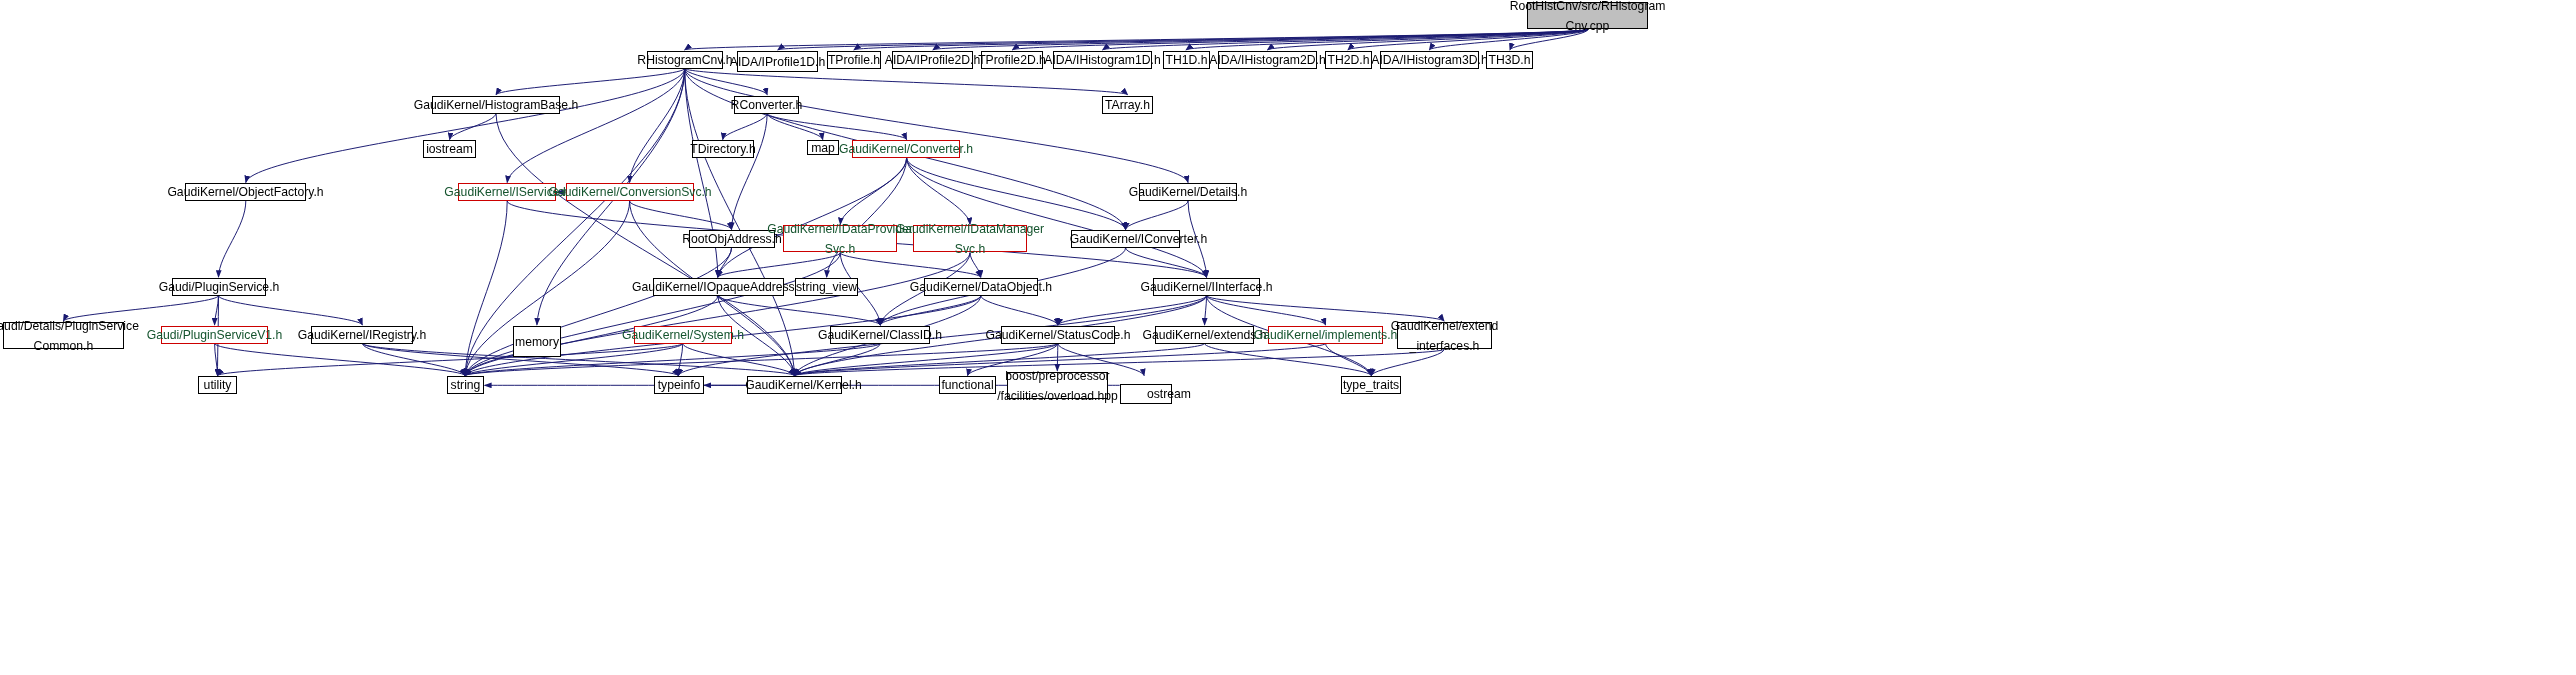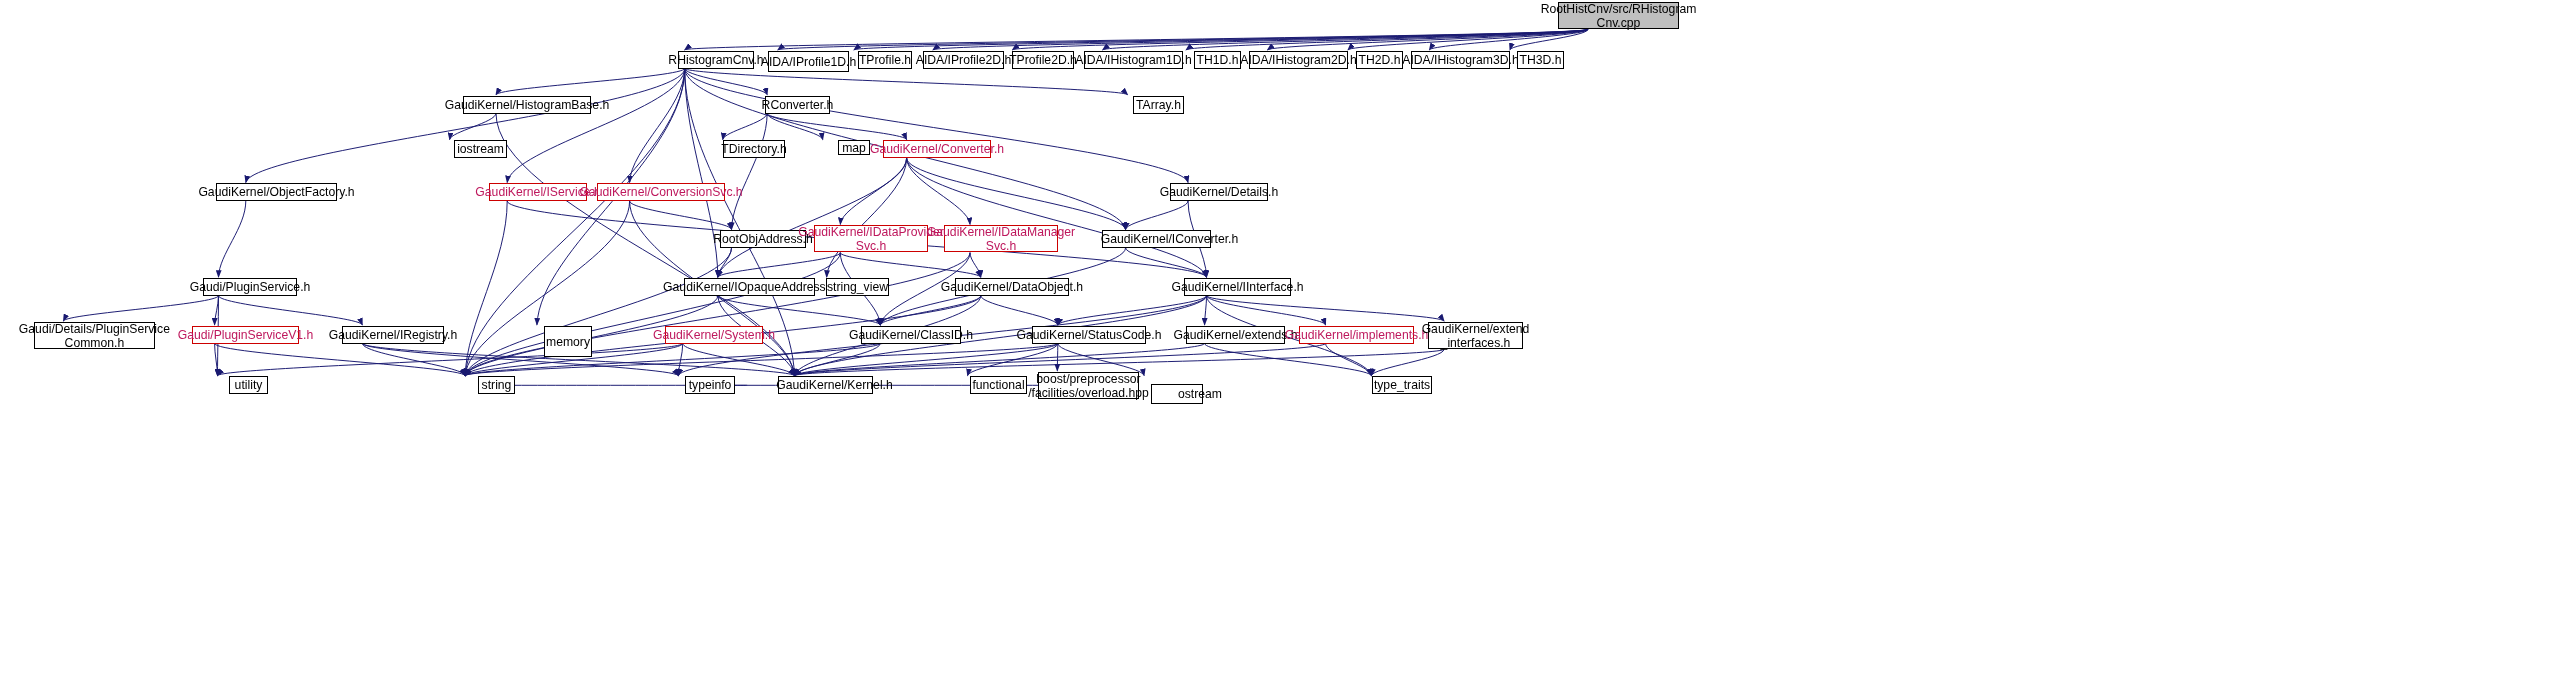--- a/index.html
+++ b/index.html
@@ -1,22 +1,22 @@
 <!DOCTYPE html>
 <html><head>
 <meta charset="utf-8">
 <style>
   html,body{margin:0;padding:0;background:#ffffff;}
   body{font-family:"Liberation Sans", sans-serif;}
   #canvas{position:relative;width:2576px;height:676px;overflow:hidden;background:#fff;}
   .node{position:absolute;box-sizing:border-box;display:flex;align-items:center;justify-content:center;
-        text-align:center;font-size:12.2px;line-height:14px;color:#000;background:#ffffff;
-        border:1px solid #000;padding:1px 2px;white-space:pre-line;margin-left:31px;}
+        text-align:center;font-size:12.2px;line-height:20px;color:#000;background:#ffffff;
+        border:1px solid #000;padding:1px 2px;white-space:pre-line;}
   .node.red{border-color:#cc0000;}
-  .node.red span{color:#be185d;}
+  .node.red span{color:#14532d;}
   .node.root{background:#bfbfbf;border-color:#000;}
   svg.edges{position:absolute;left:0;top:0;width:2576px;height:676px;overflow:visible;}
 </style>
 </head>
 <body>
 
 <div id="canvas">
   <svg class="edges" id="edgesvg" viewBox="0 0 2641 693" width="2576" height="676">
     <defs>
       <marker id="arrow" markerWidth="8" markerHeight="6" refX="7" refY="3" orient="auto" markerUnits="userSpaceOnUse">

